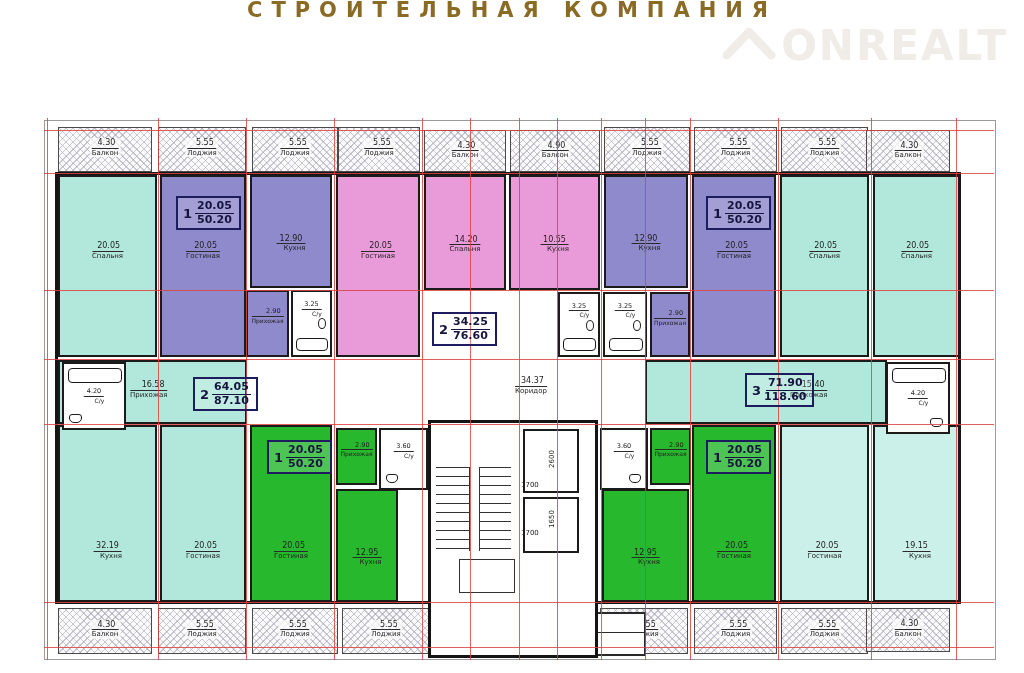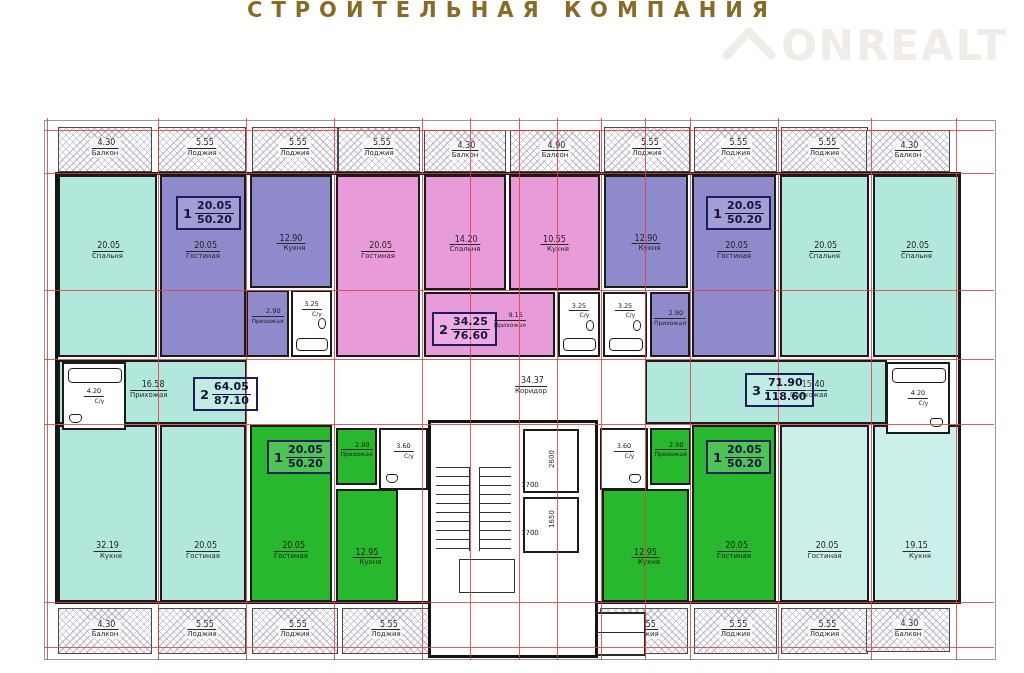--- a/index.html
+++ b/index.html
@@ -180,26 +180,20 @@
         <span class="fnum">14.20</span>
         <span class="fname">Спальня</span>
       </div>
     </div>
   <div class="rm pink" style="left:509px;top:175px;width:91px;height:115px">
       <div class="frac" style="top:52%">
         <span class="fnum">10.55</span>
         <span class="fname">Кухня</span>
       </div>
     </div>
-  <div class="rm pink" style="left:424px;top:292px;width:131px;height:65px">
-      <div class="frac sm" style="left:66%;top:30%">
-        <span class="fnum">9.15</span>
-        <span class="fname">Прихожая</span>
-      </div>
-    </div>
   <div class="rm wc" style="left:558px;top:292px;width:42px;height:65px">
       <div class="frac sm" style="top:14%">
         <span class="fnum">3.25</span>
         <span class="fname">С/у</span>
       </div>
       <i class="fx tub" style="left:3px;bottom:4px;width:33px;height:13px"></i>
       <i class="fx sink" style="right:4px;top:26px;width:8px;height:11px"></i>
     </div>
   <div class="rm wc" style="left:603px;top:292px;width:44px;height:65px">
       <div class="frac sm" style="top:14%">

